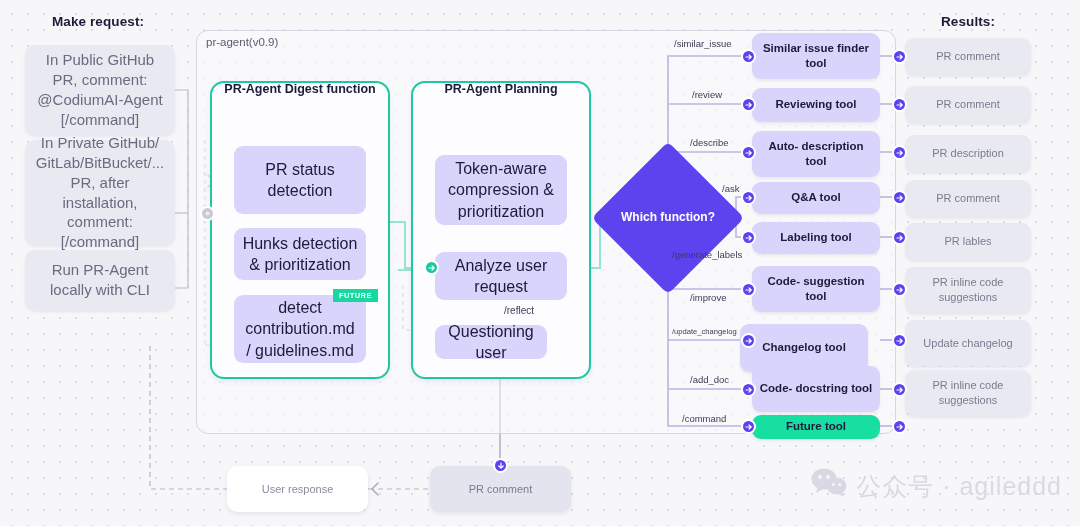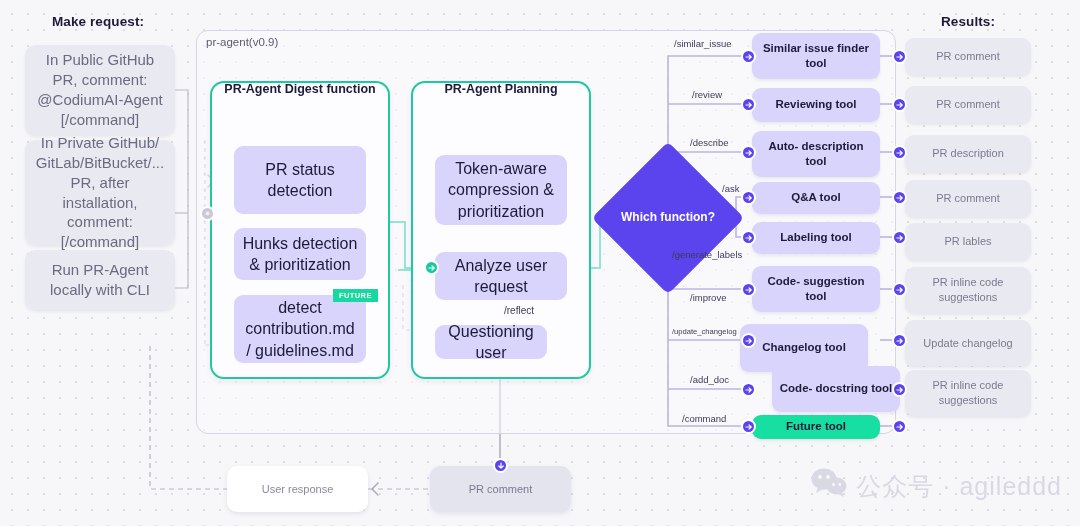--- a/index.html
+++ b/index.html
@@ -360,21 +360,21 @@
   </div>
   <div class="node tool" style="left:752px;top:222px;width:128px;height:32px;">
     <span>Labeling tool</span>
   </div>
   <div class="node tool" style="left:752px;top:266px;width:128px;height:46px;">
     <span>Code- suggestion tool</span>
   </div>
   <div class="node tool" style="left:740px;top:324px;width:128px;height:48px;text-align:center;">
     <span>Changelog tool</span>
   </div>
-  <div class="node tool" style="left:752px;top:366px;width:128px;height:46px;margin-left:20px;">
+  <div class="node tool" style="left:752px;top:366px;width:128px;height:46px;">
     <span>Code- docstring tool</span>
   </div>
   <div class="node tool green" style="left:752px;top:415px;width:128px;height:24px;">
     <span>Future tool</span>
   </div>
 
   <div class="cmd" style="left:674px;top:38px;">/similar_issue</div>
   <div class="cmd" style="left:692px;top:89px;">/review</div>
   <div class="cmd" style="left:690px;top:137px;">/describe</div>
   <div class="cmd" style="left:722px;top:183px;">/ask</div>

